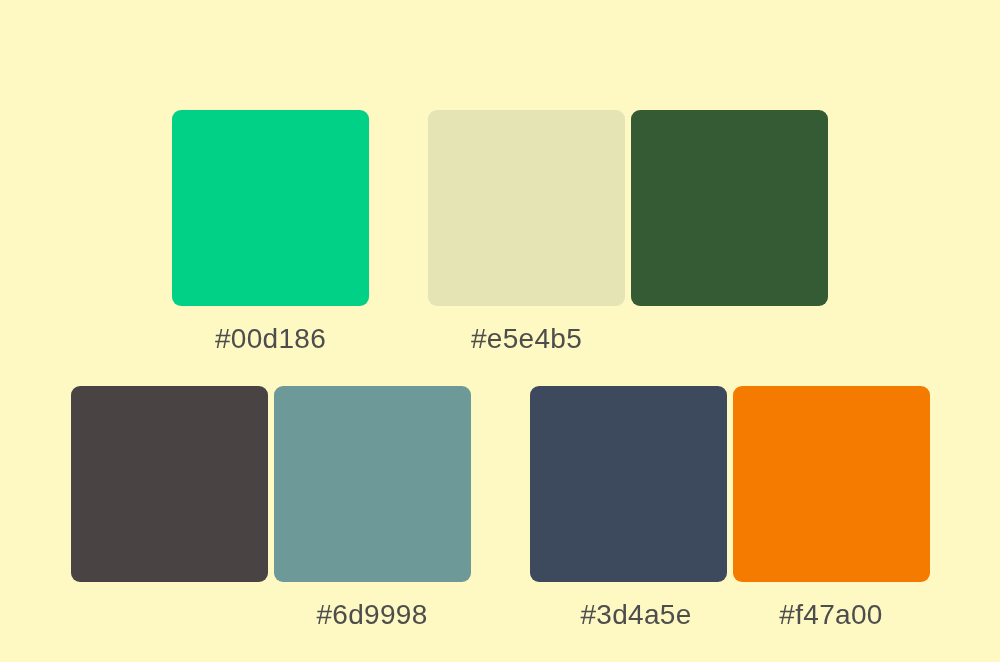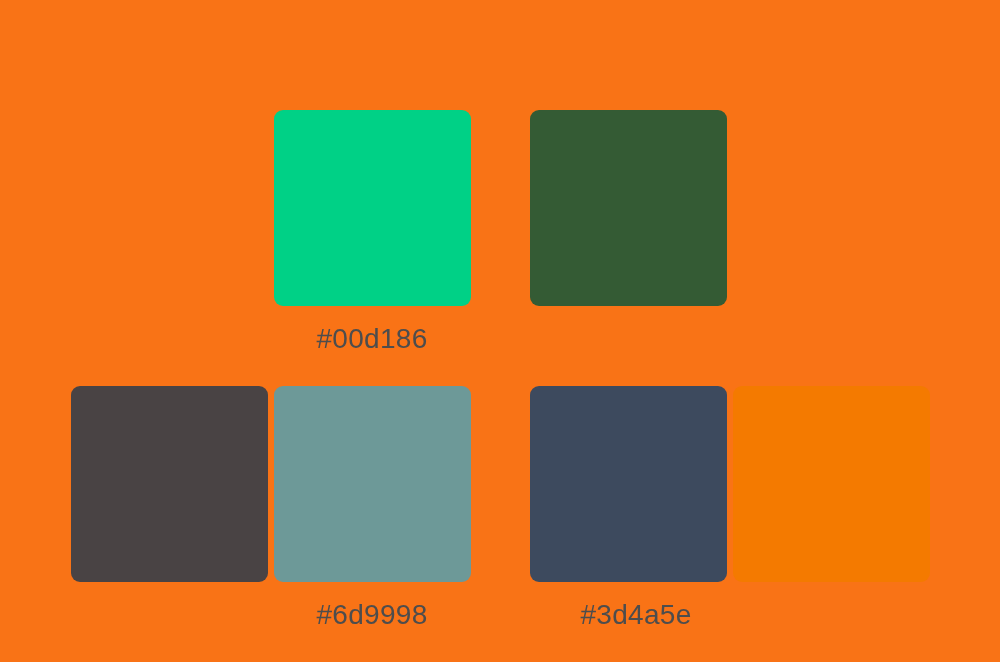--- a/index.html
+++ b/index.html
@@ -13,21 +13,21 @@
     height: 662px;
     overflow: hidden;
     font-family: "Liberation Sans", sans-serif;
     -webkit-font-smoothing: antialiased;
   }
 
   .palette-root {
     position: relative;
     width: 1000px;
     height: 662px;
-    background: #f97316;
+    background: #fef9c3;
     box-sizing: border-box;
   }
 
   
   .palette-grid {
     position: absolute;
     left: 0;
     top: 0;
     width: 1000px;
     height: 662px;
@@ -103,20 +103,24 @@
         <div class="swatch-cell">
           <div class="swatch-chip" style="background-color: rgb(0, 209, 134);"></div>
           <div class="swatch-label" style="color: rgb(77, 77, 77);">#00d186</div>
         </div>
       </div>
 
       <div class="pair-gap"></div>
 
       <div class="swatch-pair">
         <div class="swatch-cell">
+          <div class="swatch-chip" style="background-color: rgb(229, 228, 181);"></div>
+          <div class="swatch-label" style="color: rgb(77, 77, 77);">#e5e4b5</div>
+        </div>
+        <div class="swatch-cell">
           <div class="swatch-chip" style="background-color: rgb(52, 91, 52);"></div>
         </div>
       </div>
 
     </div>
 
     <div class="palette-row row-bottom">
 
       <div class="swatch-pair">
         <div class="swatch-cell">
@@ -130,19 +134,20 @@
 
       <div class="pair-gap"></div>
 
       <div class="swatch-pair">
         <div class="swatch-cell">
           <div class="swatch-chip" style="background-color: rgb(61, 74, 94);"></div>
           <div class="swatch-label" style="color: rgb(77, 77, 77); margin-left: 16px;">#3d4a5e</div>
         </div>
         <div class="swatch-cell">
           <div class="swatch-chip" style="background-color: rgb(244, 122, 0);"></div>
+          <div class="swatch-label" style="color: rgb(77, 77, 77);">#f47a00</div>
         </div>
       </div>
 
     </div>
 
   </div>
 </div>
 
 </body></html>

